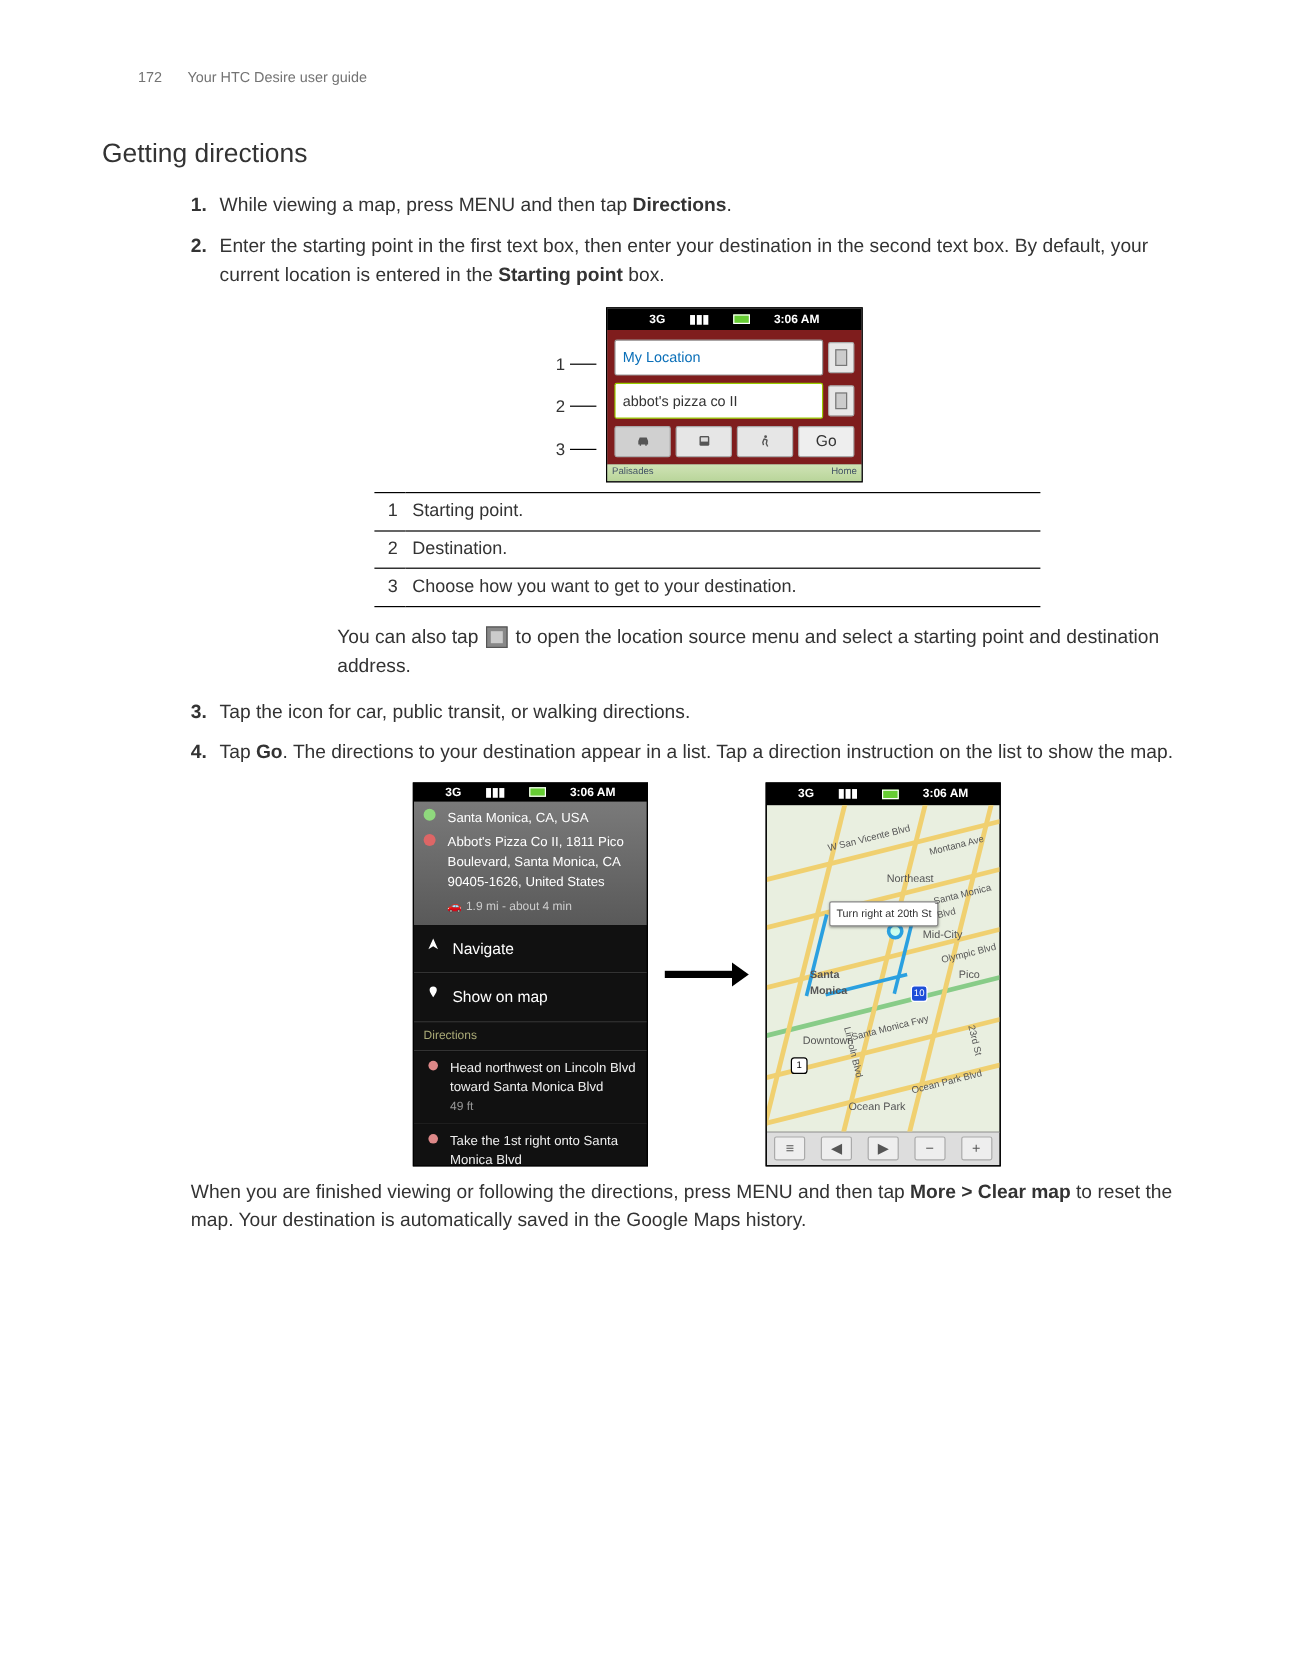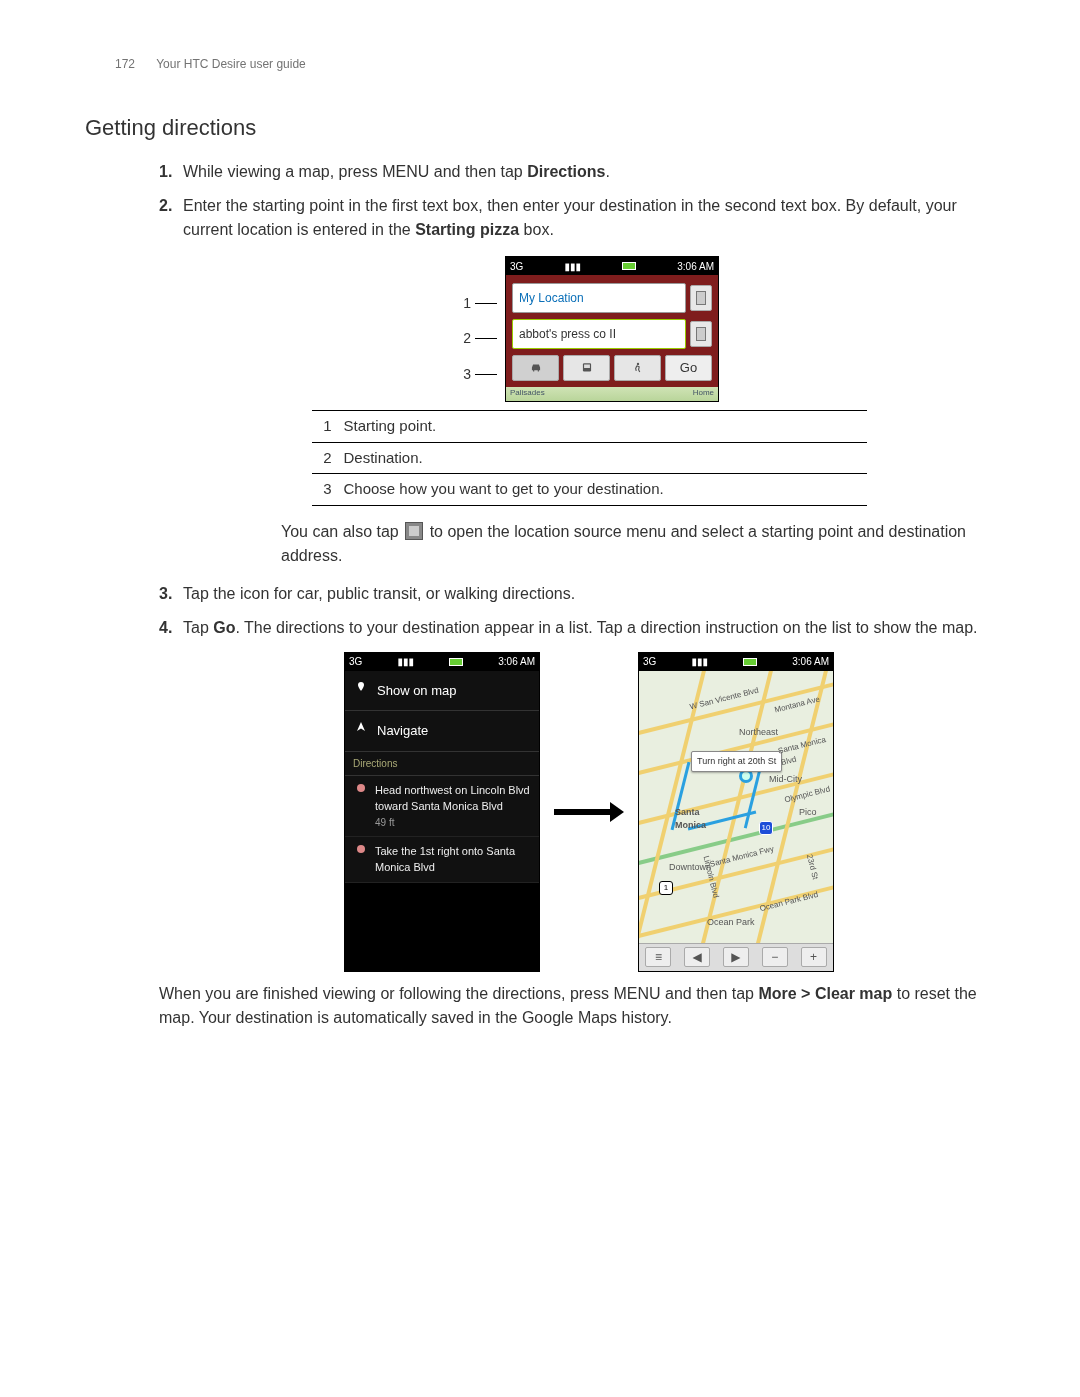--- a/index.html
+++ b/index.html
@@ -96,24 +96,25 @@
     border: 1px solid #000;
     background: #777;
     overflow: hidden;
   }
   .statusbar {
     background: #000;
     color: #fff;
     font-size: 10px;
     height: 18px;
     display: flex;
-    justify-content: space-between;
+    justify-content: center;
     align-items: center;
     padding: 0 4px;
     gap: 20px;
+    font-weight: bold;
   }
   .statusbar .batt {
     width: 14px; height: 8px; background: #6c3; border:1px solid #fff;
   }
   .dir-panel {
     background: #7f1d1d;
     padding: 8px 6px 6px 6px;
   }
   .dir-row {
     display: flex; gap: 4px; margin-bottom: 6px; align-items:center;
@@ -302,21 +303,21 @@
   </div>
 
   <h2 class="section-title">Getting directions</h2>
 
 
   <ol class="steps">
     <li>
       <span>While viewing a map, press MENU and then tap </span><b>Directions</b><span>.</span>
     </li>
     <li>
-      <span>Enter the starting point in the first text box, then enter your destination in the second text box. By default, your current location is entered in the </span><b>Starting pizza</b><span> box.</span>
+      <span>Enter the starting point in the first text box, then enter your destination in the second text box. By default, your current location is entered in the </span><b>Starting point</b><span> box.</span>
 
       
       <div class="fig1-wrap">
         <div class="fig1">
           <div class="callouts">
             <div class="co">
                 <span>1</span>
                 <span class="line"></span>
               </div>
             <div class="co">
@@ -334,21 +335,21 @@
               <span>▮▮▮</span>
               <span class="batt"></span>
               <span>3:06 AM</span>
             </div>
             <div class="dir-panel">
               <div class="dir-row">
                 <div class="dir-input myloc">My Location</div>
                 <div class="sq-btn"></div>
               </div>
               <div class="dir-row">
-                <div class="dir-input dest">abbot's press co II</div>
+                <div class="dir-input dest">abbot's pizza co II</div>
                 <div class="sq-btn"></div>
               </div>
               <div class="mode-row">
                 <div class="mode-btn sel">
                   <svg viewBox="0 0 24 24">
                       <path fill="#555" d="M5 11l2-5h10l2 5v5h-2v2h-2v-2H9v2H7v-2H5z"></path>
                     </svg>
                 </div>
                 <div class="mode-btn">
                   <svg viewBox="0 0 24 24">
@@ -406,31 +407,42 @@
       
       <div class="fig-row">
 
         <div class="phone-md">
           <div class="statusbar">
             <span>3G</span>
             <span>▮▮▮</span>
             <span class="batt"></span>
             <span>3:06 AM</span>
           </div>
+          <div class="route-header">
+            <span class="pin"></span>
+            <div>Santa Monica, CA, USA</div>
+            <div style="margin-top:4px;position:relative;">
+              <span style="position:absolute;left:-20px;top:1px;width:10px;height:10px;border-radius:50%;background:#d66;"></span>
+              <div>Abbot's Pizza Co II, 1811 Pico</div>
+              <div>Boulevard, Santa Monica, CA</div>
+              <div>90405-1626, United States</div>
+            </div>
+            <div class="route-summary">🚗 1.9 mi - about 4 min</div>
+          </div>
+          <div class="menu-item">
+            <svg class="ic" viewBox="0 0 24 24">
+                <path fill="#fff" d="M12 2l8 18-8-5-8 5z"></path>
+              </svg>
+            <span>Navigate</span>
+          </div>
           <div class="menu-item">
             <svg class="ic" viewBox="0 0 24 24">
                 <path fill="#fff" d="M12 2a6 6 0 016 6c0 4-6 12-6 12S6 12 6 8a6 6 0 016-6z"></path>
               </svg>
             <span>Show on map</span>
-          </div>
-          <div class="menu-item">
-            <svg class="ic" viewBox="0 0 24 24">
-                <path fill="#fff" d="M12 2l8 18-8-5-8 5z"></path>
-              </svg>
-            <span>Navigate</span>
           </div>
           <div class="section-label">Directions</div>
           <div class="dir-step">
             <span class="dot"></span>
             <div>Head northwest on Lincoln Blvd toward Santa Monica Blvd</div>
             <div class="dist">49 ft</div>
           </div>
           <div class="dir-step">
             <span class="dot"></span>
             <div>Take the 1st right onto Santa Monica Blvd</div>

